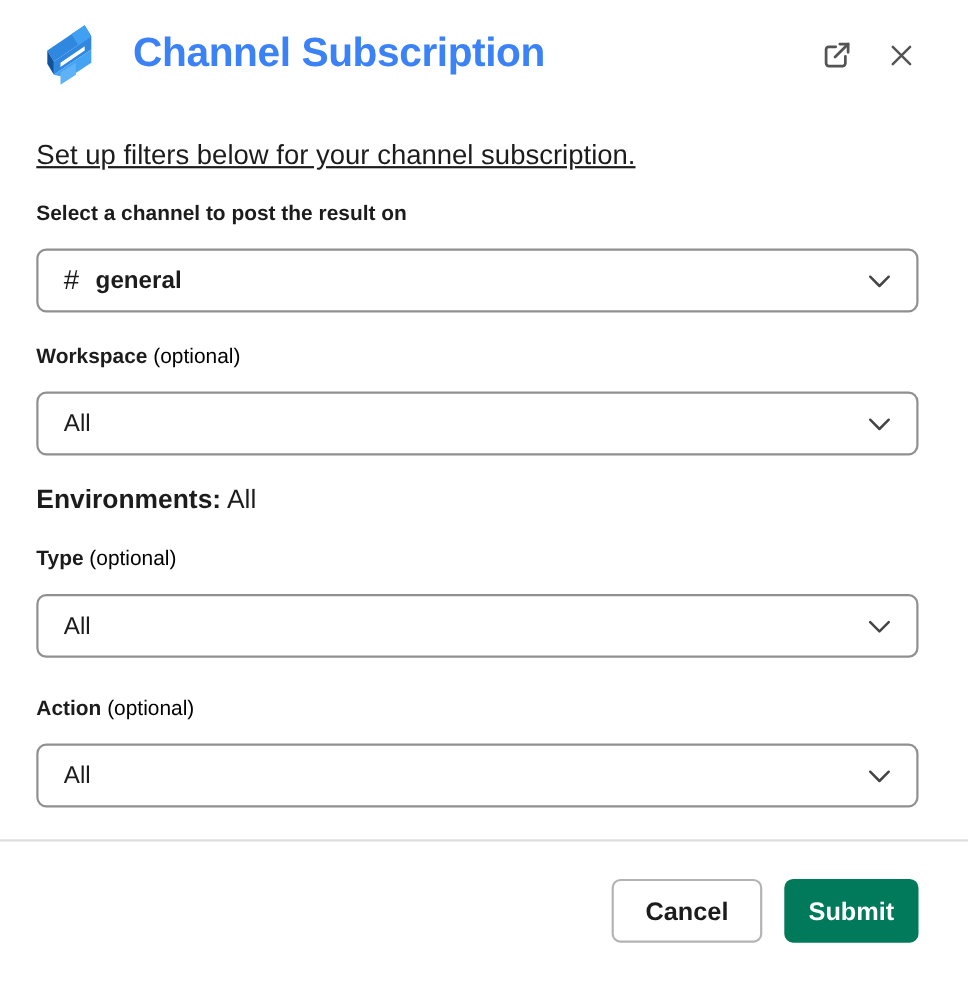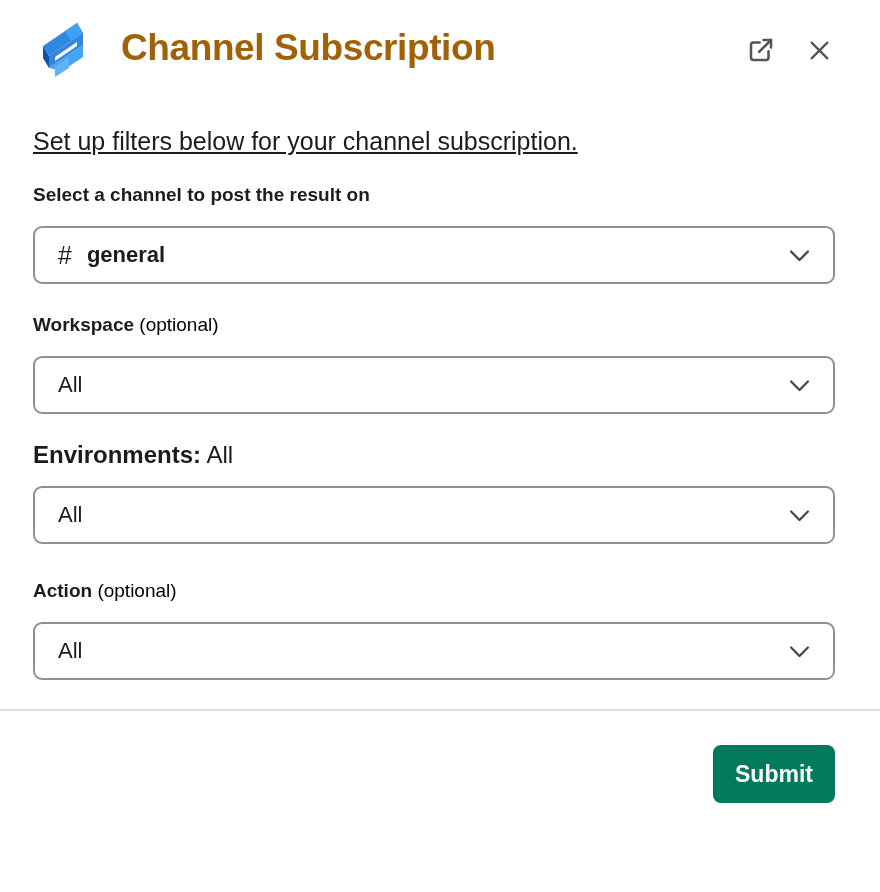--- a/index.html
+++ b/index.html
@@ -9,21 +9,21 @@
     background: #ffffff; color: #1d1c1d;
     font-family: "Liberation Sans", sans-serif;
   }
   .content { width: 802px; margin-left: 33px; }
 
   
   .header { display: flex; align-items: center; padding-top: 14px; }
   .logo { width: 60px; height: 68px; flex: 0 0 auto; display: flex; align-items: center; justify-content: center; }
   .title {
     font-size: 37px; font-weight: 900; letter-spacing: -0.4px;
-    margin: 0 0 0 28px; flex: 1 1 auto; color: #a16207;
+    margin: 0 0 0 28px; flex: 1 1 auto; color: #3b82f6;
   }
   .header-icons { display: flex; align-items: center; gap: 26px; margin-top: 4px; }
   .icon-btn {
     background: none; border: none; padding: 2px; margin: 0; cursor: pointer;
     display: flex; align-items: center; color: #545454;
   }
 
   
   .intro { font-size: 25px; line-height: 26px; margin: 46px 0 0 0; text-decoration: underline; }
   .field-label { font-size: 19px; line-height: 26px; font-weight: 700; margin-top: 28px; }
@@ -115,20 +115,23 @@
         <svg width="27" height="27" viewBox="0 0 24 24" fill="none" stroke="currentColor" stroke-width="2" stroke-linecap="round" stroke-linejoin="round">
           <polyline points="4.5 8.5 12 16 19.5 8.5"></polyline>
         </svg>
       </span>
     </div>
 
     <div class="env-line">
       <span class="env-strong">Environments:</span><span> All</span>
     </div>
 
+    <div class="field-label">
+      <span>Type</span><span class="label-optional"> (optional)</span>
+    </div>
     <div class="select">
       <span class="select-value">All</span>
       <span class="chevron">
         <svg width="27" height="27" viewBox="0 0 24 24" fill="none" stroke="currentColor" stroke-width="2" stroke-linecap="round" stroke-linejoin="round">
           <polyline points="4.5 8.5 12 16 19.5 8.5"></polyline>
         </svg>
       </span>
     </div>
 
     <div class="field-label" style="margin-top:34px;">
@@ -141,15 +144,16 @@
           <polyline points="4.5 8.5 12 16 19.5 8.5"></polyline>
         </svg>
       </span>
     </div>
 
   </div>
 
   <div class="divider"></div>
 
   <div class="footer">
+    <button class="btn btn-cancel">Cancel</button>
     <button class="btn btn-submit">Submit</button>
   </div>
 </div>
 
 </body></html>

